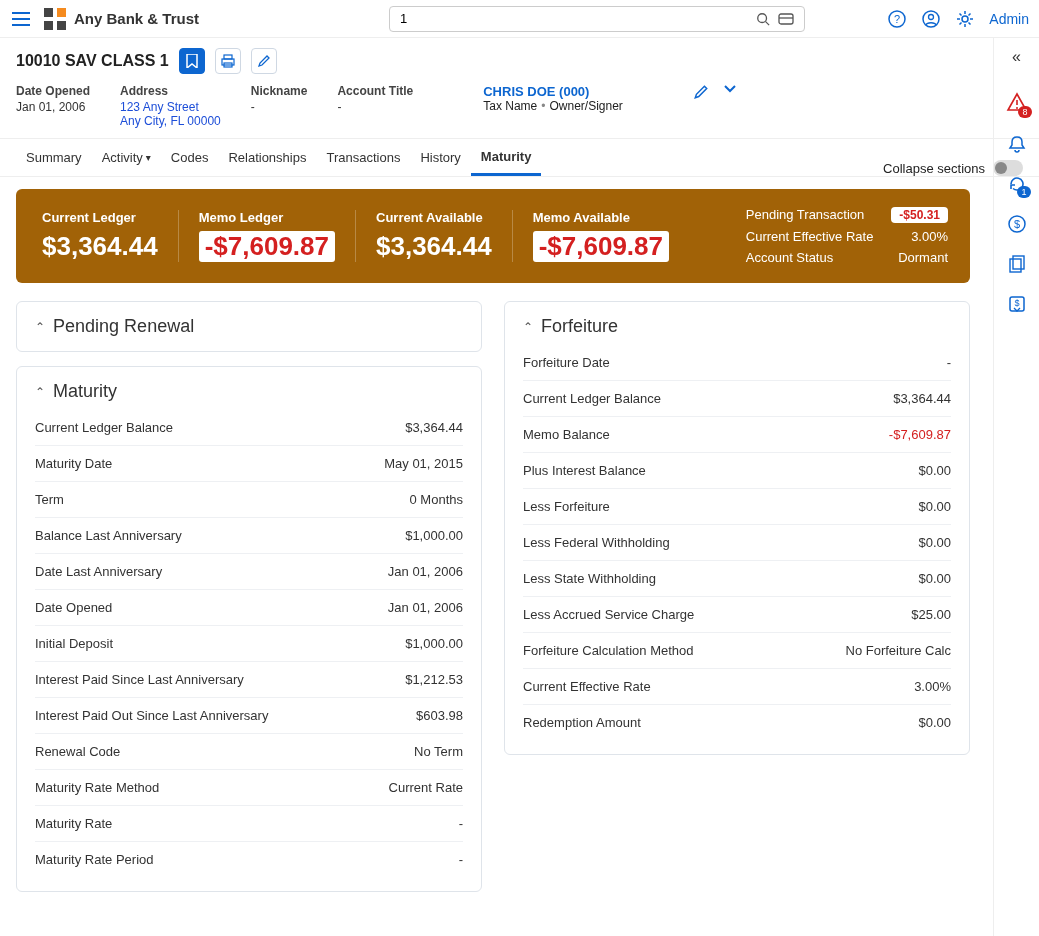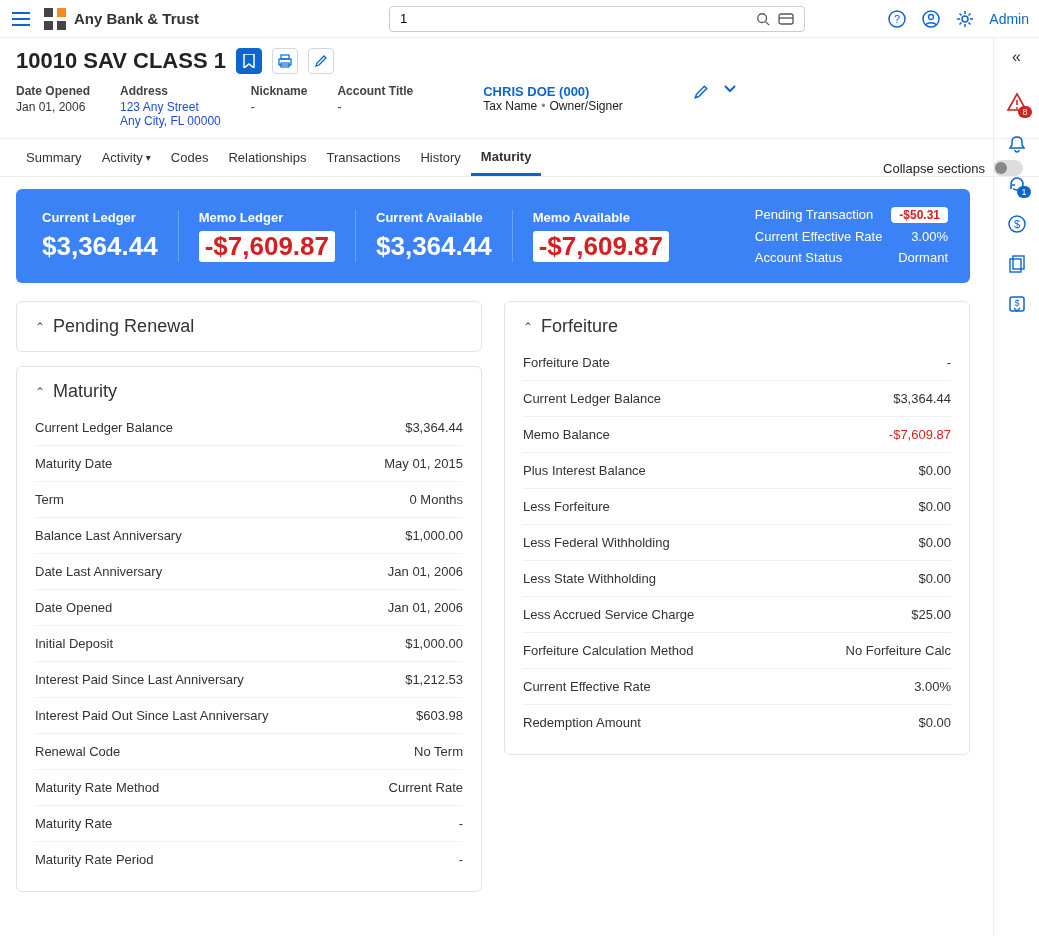--- a/index.html
+++ b/index.html
@@ -12,47 +12,47 @@
   .logo-sq .c{bottom:0;left:0;background:#444;} .logo-sq .d{bottom:0;right:0;background:#444;}
   .bank-name { font-weight: 600; font-size: 15px; color:#333; }
   .search-wrap { margin-left: 190px; display:flex; align-items:center; border:1px solid #ccc; border-radius:4px; height:26px; width:416px; padding:0 6px; }
   .search-wrap input { border:none; outline:none; flex:1; font-size:13px; padding:0 4px; }
   .search-wrap .sicon { color:#555; cursor:pointer; padding:0 4px; }
   .top-right { margin-left:auto; display:flex; align-items:center; gap:14px; color:#0d66d0; }
   .top-right .ic { cursor:pointer; display:flex; }
   .admin-link { color:#0d66d0; font-size:14px; cursor:pointer; }
 
   .page-head { padding: 10px 16px 6px 16px; display:flex; align-items:center; gap:10px; }
-  .page-title { font-size: 22px; font-weight: 700; }
+  .page-title { font-size: 16px; font-weight: 700; }
   .btn-sq { width:26px; height:26px; border:1px solid #cfd8e3; border-radius:4px; display:flex; align-items:center; justify-content:center; cursor:pointer; color:#0d66d0; }
   .btn-sq.primary { background:#0d66d0; border-color:#0d66d0; color:#fff; }
 
   .meta-row { display:flex; padding: 4px 16px 10px 16px; gap:30px; border-bottom:1px solid #eee; font-size:12px; }
   .meta-col .lbl{ font-weight:600; color:#444; font-size:12px; margin-bottom:2px; }
   .meta-col .val{ color:#333; }
   .meta-col .link{ color:#1d4ed8; cursor:pointer; }
   .owner-name { color:#0d66d0; font-weight:600; font-size:13px; }
 
   .tab-row { display:flex; align-items:flex-end; padding: 0 16px; border-bottom:1px solid #eee; height:38px; }
   .tab { padding: 0 10px; height:100%; display:flex; align-items:center; cursor:pointer; font-size:13px; color:#333; }
   .tab.active { font-weight:700; border-bottom:3px solid #0d66d0; }
   .tab .chev { margin-left:3px; font-size:10px; }
   .collapse-wrap { margin-left:auto; display:flex; align-items:center; gap:8px; font-size:13px; }
   .toggle { width:30px; height:16px; border-radius:8px; background:#ddd; position:relative; cursor:pointer; }
   .toggle::after{ content:""; position:absolute; width:12px; height:12px; background:#888; border-radius:50%; top:2px; left:2px; }
 
   .content { padding: 12px 16px; width: 986px; }
-  .summary-card { background:#3b82f6; color:#fff; border-radius:6px; padding:18px 22px; display:flex; align-items:center; gap:0; }
+  .summary-card { background:#a16207; color:#fff; border-radius:6px; padding:18px 22px; display:flex; align-items:center; gap:0; }
   .sum-cell { padding:0 20px; border-left:1px solid rgba(255,255,255,0.25); }
   .sum-cell:first-child{ border-left:none; padding-left:4px;}
   .sum-lbl { font-size:13px; font-weight:600; margin-bottom:6px; }
   .sum-val { font-size:26px; font-weight:700; }
   .sum-val.neg { background:#fff; color:#d42020; padding:0 6px; border-radius:3px; }
   .sum-right { margin-left:auto; display:flex; flex-direction:column; gap:6px; font-size:13px; }
-  .sum-right .row{ display:flex; justify-content:space-between; gap:18px; }
+  .sum-right .row{ display:flex; justify-content:space-between; gap:27px; }
   .pill { background:#fff; color:#d42020; font-weight:600; font-size:12px; padding:1px 8px; border-radius:4px; }
 
   .grid { display:flex; gap:22px; margin-top:18px; }
   .col { flex:1; display:flex; flex-direction:column; gap:14px; }
   .panel { border:1px solid #dfe4ea; border-radius:6px; padding:14px 18px; }
   .panel-h { display:flex; align-items:center; gap:8px; cursor:pointer; }
   .panel-h .chev { color:#555; font-size:12px; }
   .panel-title { font-size:18px; color:#333; }
   .kv { display:flex; justify-content:space-between; padding:10px 0; border-bottom:1px solid #eef0f3; font-size:13px; }
   .kv:last-child{ border-bottom:none; }

